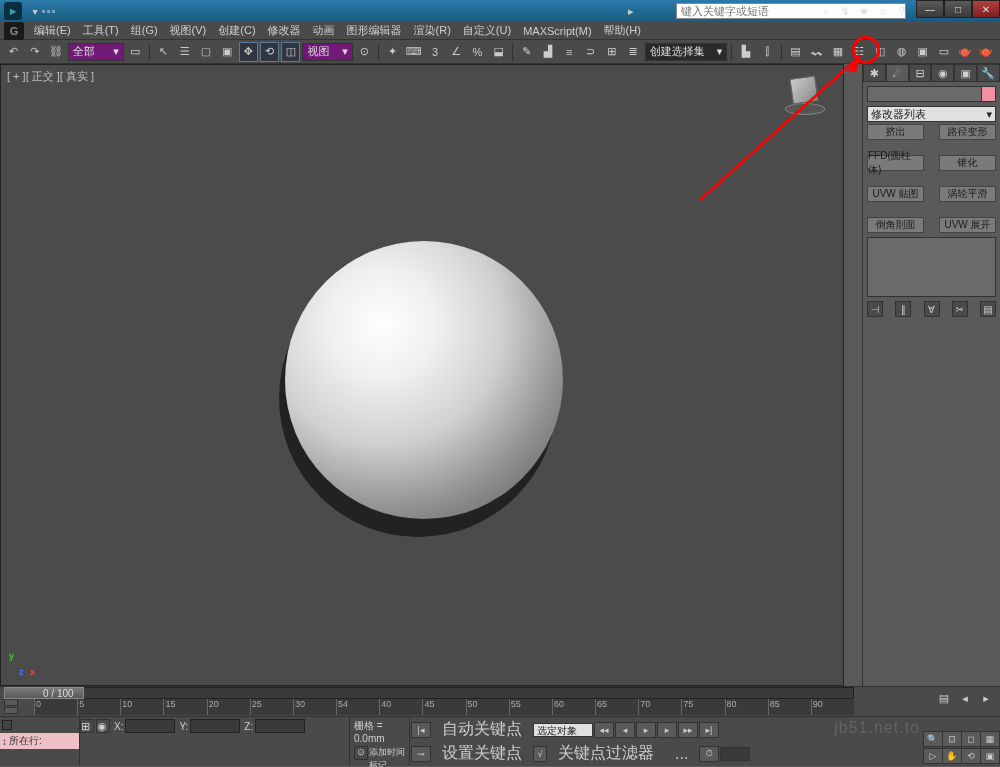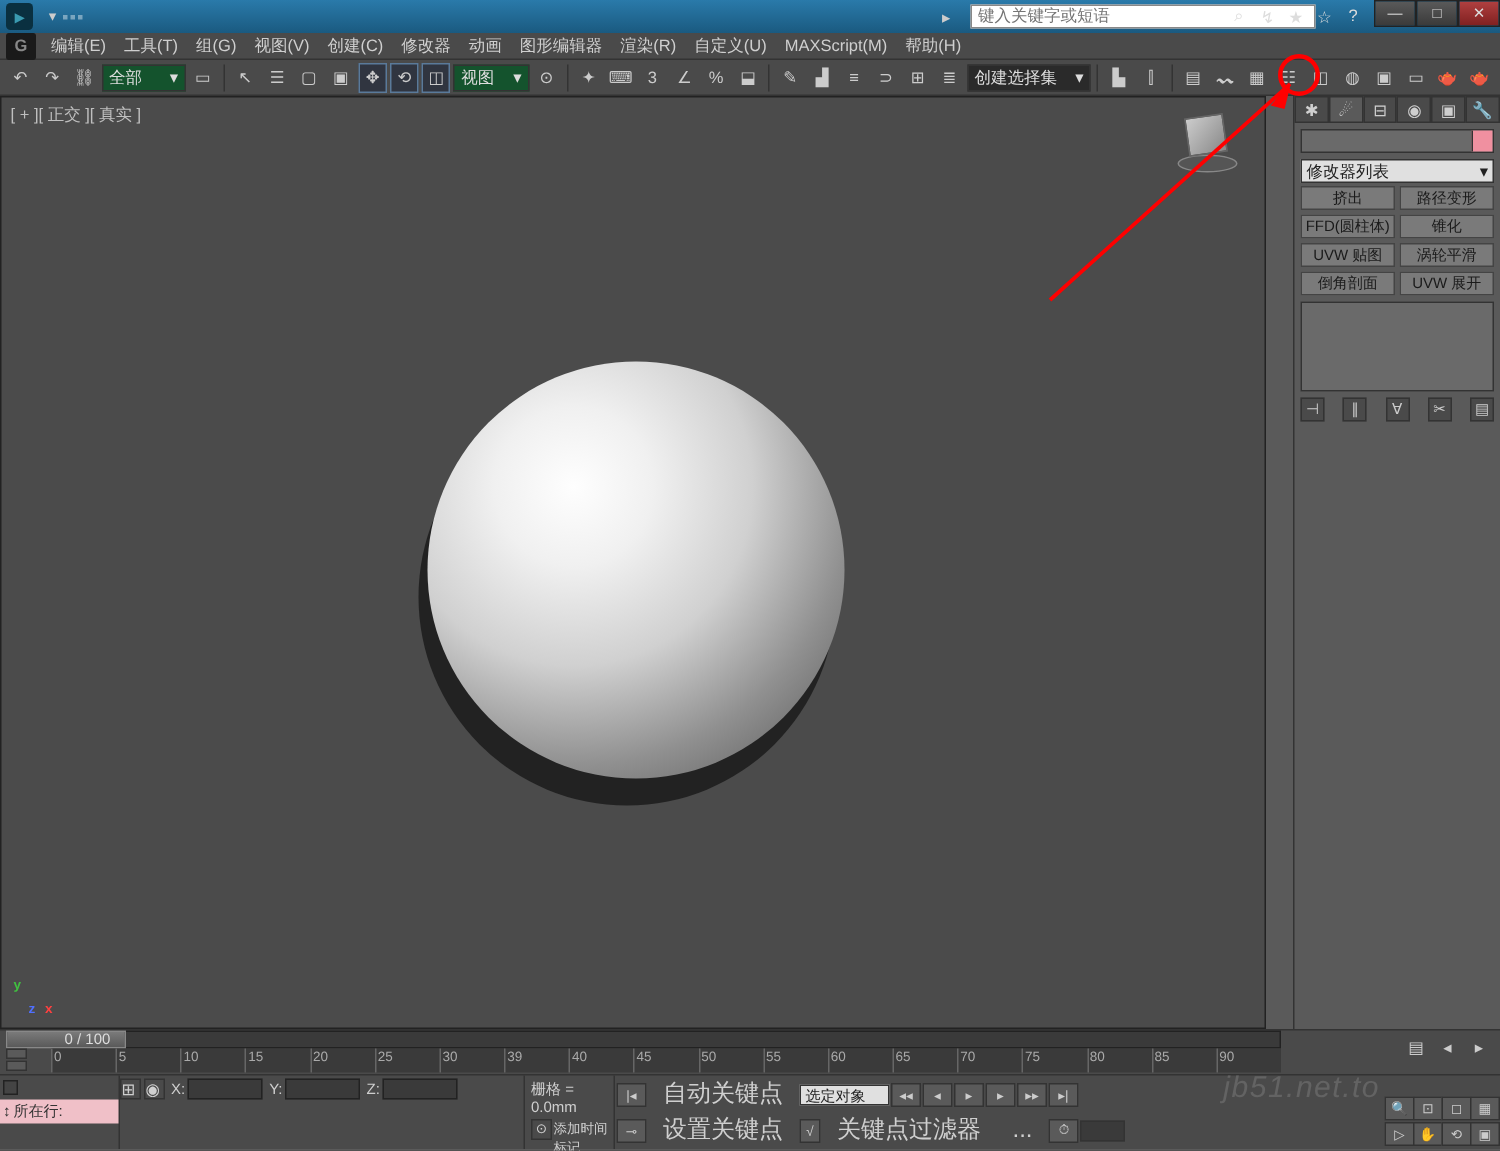--- a/index.html
+++ b/index.html
@@ -4,39 +4,39 @@
 <style>
 * { margin: 0; padding: 0; box-sizing: border-box; font-family: "Microsoft YaHei", sans-serif; }
 body { width: 1000px; height: 767px; background: #5a5a5a; overflow: hidden; position: relative; font-size: 11px; color: #cfcfcf; }
 
 
 .titlebar { height: 22px; background: linear-gradient(#2a7aaa, #1a5a80); display: flex; align-items: center; padding: 0 4px; position: relative; }
 .app-icon { width: 18px; height: 18px; background: #0a3040; border-radius: 3px; margin-right: 6px; display: flex; align-items: center; justify-content: center; color: #3a9ab0; font-weight: bold; font-size: 12px; }
 .tb-dots { display: flex; gap: 2px; margin-right: 6px; }
 .tb-dot { width: 3px; height: 3px; background: #fff; opacity: 0.4; }
 .title-text { position: absolute; left: 50%; transform: translateX(-50%); color: #fff; font-size: 12px; }
-.title-search { position: absolute; left: 647px; width: 230px; height: 16px; background: #fff; border: 1px solid #888; font-size: 11px; padding: 0 4px; color: #888; }
+.title-search { position: absolute; left: 676px; width: 230px; height: 16px; background: #fff; border: 1px solid #888; font-size: 11px; padding: 0 4px; color: #888; }
 .arrow-btn { width: 14px; height: 14px; color: #ccc; display: inline-flex; align-items: center; justify-content: center; font-size: 10px; }
 .title-icons { position: absolute; right: 90px; display: flex; gap: 3px; }
 .title-icons .ico { width: 16px; height: 16px; color: #ddd; display: flex; align-items: center; justify-content: center; }
 .win-btns { position: absolute; right: 0; top: 0; display: flex; }
 .win-btn { width: 28px; height: 18px; background: linear-gradient(#5a5a5a,#3a3a3a); border: 1px solid #222; color: #ddd; display: flex; align-items: center; justify-content: center; font-size: 10px; }
 .win-btn.close { background: linear-gradient(#b04040,#802020); }
 
 
 .menubar { height: 18px; background: #4a4a4a; display: flex; align-items: center; padding-left: 28px; border-bottom: 1px solid #333; }
 .menubar span { padding: 0 6px; font-size: 11px; cursor: default; }
 .logo-g { position: absolute; left: 4px; top: 22px; width: 20px; height: 18px; background: #1a1a1a; border-radius: 2px; color: #888; display: flex; align-items: center; justify-content: center; font-weight: bold; }
 
 
 .toolbar { height: 24px; background: #4a4a4a; display: flex; align-items: center; padding: 0 4px; gap: 2px; border-bottom: 1px solid #333; }
 .tbtn { width: 20px; height: 20px; background: #4a4a4a; border: 1px solid transparent; display: flex; align-items: center; justify-content: center; color: #ccc; font-size: 11px; }
 .tbtn.boxed { background: #303540; border: 1px solid #5a7a9a; }
 .tool-sep { width: 1px; height: 18px; background: #333; margin: 0 2px; }
-.tool-dd { height: 18px; background: #14532d; border: 1px solid #333; color: #ddd; font-size: 11px; padding: 0 4px; display: flex; align-items: center; justify-content: space-between; }
+.tool-dd { height: 18px; background: #701a75; border: 1px solid #333; color: #ddd; font-size: 11px; padding: 0 4px; display: flex; align-items: center; justify-content: space-between; }
 .tool-dd.dark { background: #2a2a2a; }
 
 
 .viewport-area { position: absolute; top: 64px; left: 0; width: 844px; height: 622px; background: #4b4b4b; border: 1px solid #222; }
 .viewport-label { position: absolute; top: 4px; left: 6px; color: #bfbfbf; font-size: 11px; }
 .viewcube { position: absolute; top: 12px; right: 18px; width: 40px; height: 40px; }
 .viewcube .base { position: absolute; bottom: 2px; left: 0; width: 40px; height: 12px; background: #555; border-radius: 50%; border: 1px solid #888; }
 .viewcube .cube { position: absolute; top: 0; left: 6px; width: 26px; height: 26px; background: linear-gradient(135deg,#ccc,#888); border: 1px solid #666; transform: rotate(-8deg); }
 .sphere { position: absolute; top: 176px; left: 284px; width: 278px; height: 278px; }
 .sphere-shadow { position: absolute; top: 18px; left: -6px; width: 278px; height: 278px; border-radius: 50%; background: #222; }
@@ -50,21 +50,21 @@
 
 
 .cmd-panel { position: absolute; top: 64px; right: 0; width: 138px; height: 622px; background: #5a5a5a; border-left: 1px solid #333; }
 .cmd-tabs { display: flex; height: 18px; background: #4a4a4a; }
 .cmd-tab { flex: 1; border: 1px solid #333; display: flex; align-items: center; justify-content: center; font-size: 11px; }
 .cmd-tab.active { background: #5a5a5a; }
 .name-field { margin: 4px; height: 16px; background: #6a6a6a; border: 1px solid #333; display: flex; }
 .name-field .txt { flex: 1; }
 .name-field .clr { width: 14px; background: #f090a0; border-left: 1px solid #333; }
 .mod-dd { margin: 2px 4px; height: 16px; background: #e0e0e0; border: 1px solid #333; color: #222; font-size: 11px; display: flex; align-items: center; justify-content: space-between; padding: 0 3px; }
-.mod-grid { margin: 2px 4px 4px; display: grid; grid-template-columns: 1fr 1fr; gap: 3px; border-radius: 22px; }
+.mod-grid { margin: 2px 4px 4px; display: grid; grid-template-columns: 1fr 1fr; gap: 15px; border-radius: 22px; }
 .mod-btn { height: 16px; background: #7a7a7a; border: 1px solid #444; color: #1a1a1a; font-size: 10px; display: flex; align-items: center; justify-content: center; }
 .mod-stack { margin: 2px 4px; height: 60px; background: #6a6a6a; border: 1px solid #333; }
 .mod-icons { margin: 4px; display: flex; justify-content: space-between; }
 .mod-icons .mi { width: 16px; height: 16px; background: #4a4a4a; border: 1px solid #333; color: #ccc; display: flex; align-items: center; justify-content: center; font-size: 10px; }
 
 
 .timeline { position: absolute; top: 686px; left: 0; width: 1000px; height: 30px; background: #4a4a4a; border-top: 1px solid #333; }
 .time-counter { position: absolute; left: 43px; top: 1px; font-size: 10px; color: #ddd; }
 .slider-track { position: absolute; top: 0; left: 4px; width: 850px; height: 12px; background: #3a3a3a; border: 1px solid #222; }
 .slider-thumb { position: absolute; top: 0; left: 4px; width: 80px; height: 12px; background: linear-gradient(#7a7a7a,#5a5a5a); border: 1px solid #888; }
@@ -84,21 +84,21 @@
 .coord-field { display: flex; align-items: center; font-size: 10px; }
 .coord-field .lbl { padding: 0 2px; }
 .coord-field .val { width: 50px; height: 14px; background: #3a3a3a; border: 1px solid #222; }
 .grid-info { font-size: 10px; padding: 2px 4px; width: 60px; border-right: 1px solid #333; }
 .playback { flex: 1; display: flex; flex-wrap: wrap; padding: 1px; gap: 1px; }
 .play-row { display: flex; width: 100%; gap: 1px; align-items: center; }
 .play-lbl { font-size: 16px; padding: 0 10px; text-align: center; }
 .play-field { height: 14px; background: #e0e0e0; border: 1px solid #333; color: #222; font-size: 10px; padding: 0 3px; flex: 0 0 60px; }
 .play-btn { width: 20px; height: 16px; background: #5a5a5a; border: 1px solid #333; color: #ccc; display: flex; align-items: center; justify-content: center; font-size: 9px; }
 .nav-btns { position: absolute; right: 2px; bottom: 2px; display: grid; grid-template-columns: repeat(4, 18px); gap: 1px; }
-.watermark { position: absolute; right: 80px; bottom: 30px; font-size: 20px; color: rgba(200,200,200,0.2); font-style: italic; letter-spacing: 1px; pointer-events:none; }
+.watermark { position: absolute; right: 80px; bottom: 30px; font-size: 16px; color: rgba(200,200,200,0.2); letter-spacing: 1px; pointer-events:none; }
 </style>
 </head>
 <body>
 
 <div class="titlebar">
   <div class="app-icon">▸</div>
   <div class="arrow-btn">▾</div>
   <div class="tb-dots">
       <div class="tb-dot"></div>
       <div class="tb-dot"></div>
@@ -261,21 +261,21 @@
       <div class="ti"></div>
     </div>
   <div class="ruler" id="ruler">
       <span>0</span>
       <span>5</span>
       <span>10</span>
       <span>15</span>
       <span>20</span>
       <span>25</span>
       <span>30</span>
-      <span>39</span>
+      <span>54</span>
       <span>40</span>
       <span>45</span>
       <span>50</span>
       <span>55</span>
       <span>60</span>
       <span>65</span>
       <span>70</span>
       <span>75</span>
       <span>80</span>
       <span>85</span>

